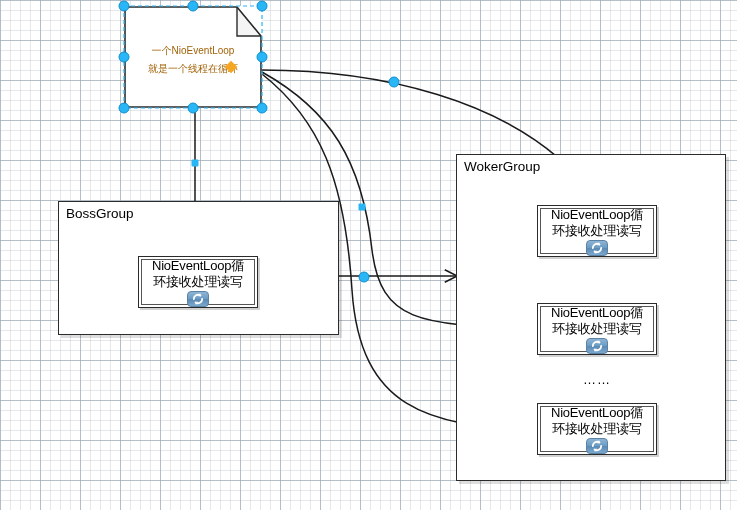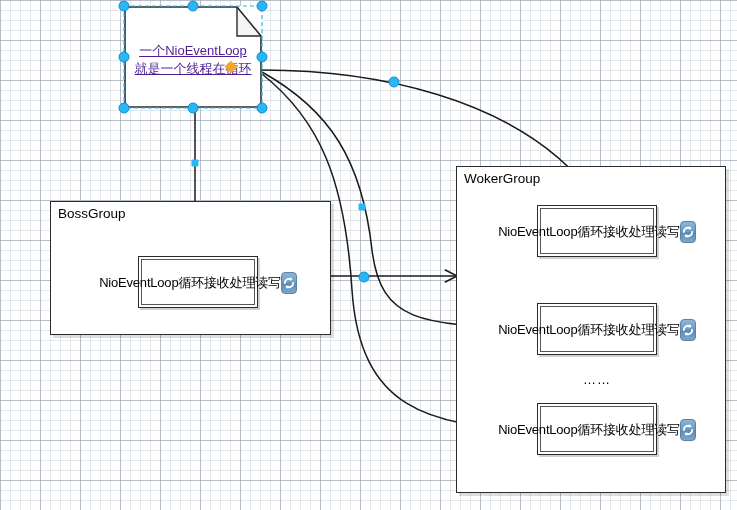--- a/index.html
+++ b/index.html
@@ -36,21 +36,21 @@
   .group-box{
     z-index:3;
     box-shadow:3px 3px 0 rgba(0,0,0,0.13);
   }
   .group-title{
     position:absolute;left:7px;top:4px;
     font-size:13.5px;color:#000;white-space:nowrap;
   }
   .node{
     z-index:6;
-    display:flex;align-items:center;justify-content:center;
+    display:flex;flex-direction:column;align-items:center;justify-content:center;
     padding:3px 2px 2px;
   }
   .node .inner{
     position:absolute;left:2px;top:2px;right:2px;bottom:2px;
     border:1px solid #555;pointer-events:none;
   }
   .node-text{
     position:relative;z-index:2;
     font-size:13px;line-height:16px;color:#000;text-align:center;
     letter-spacing:-0.2px;white-space:nowrap;
@@ -64,23 +64,22 @@
     display:flex;align-items:center;justify-content:center;
   }
   .top-note{
     position:absolute;
     background:#ffffff;
     box-sizing:border-box;
     z-index:6;
   }
   .top-note .t-text{
     position:absolute;left:0;right:0;top:40px;
-    text-align:center;font-size:13px;line-height:18px;color:#4c1d95;
+    text-align:center;font-size:10px;line-height:18px;color:#a16207;
     white-space:nowrap;
-    text-decoration:underline;
   }
   .ellipsis{
     position:absolute;z-index:6;
     font-size:13px;color:#000;letter-spacing:1px;
   }
   .handle{position:absolute;z-index:50;}
   .h-dot{
     width:9px;height:9px;border-radius:50%;
     background:#29b6f6;border:1px solid #0f8fd0;
     transform:translate(-50%,-50%);
@@ -111,38 +110,38 @@
 
     <path d="M262,70 C360,70 520,92 597,200" fill="none" stroke="#1a1a1a" stroke-width="1.5" marker-end="url(#arrowOpen)"></path>
 
     <path d="M262,72 C330,110 362,160 372,250 C381,322 420,325 530,328" fill="none" stroke="#1a1a1a" stroke-width="1.5" marker-end="url(#arrowOpen)"></path>
 
     <path d="M262,74 C320,120 345,180 352,290 C360,410 430,425 530,430" fill="none" stroke="#1a1a1a" stroke-width="1.5" marker-end="url(#arrowOpen)"></path>
 
     <path d="M258,276 L456,276" fill="none" stroke="#1a1a1a" stroke-width="1.5" marker-end="url(#arrowOpen)"></path>
   </svg>
 
-  <div class="shape group-box" style="left:50px;top:201px;width:281px;height:134px;">
+  <div class="shape group-box" style="left:58px;top:201px;width:281px;height:134px;">
     <span class="group-title">BossGroup</span>
   </div>
 
   <div class="shape node" style="left:138px;top:256px;width:120px;height:52px;">
     <span class="inner"></span>
     <span class="node-text">NioEventLoop循</span>
     <span class="node-text">环接收处理读写</span>
     <span class="loop-icon">
       <svg width="14" height="14" viewBox="0 0 16 16">
         <path d="M3.2,8 a4.8,4.8 0 0 1 7.6,-3.9 M12.8,8 a4.8,4.8 0 0 1 -7.6,3.9" fill="none" stroke="#ffffff" stroke-width="2.1" stroke-linecap="round"></path>
         <path d="M10.3,1.2 L11.6,4.6 L8.1,4.9 Z" fill="#ffffff"></path>
         <path d="M5.7,14.8 L4.4,11.4 L7.9,11.1 Z" fill="#ffffff"></path>
       </svg>
     </span>
   </div>
 
-  <div class="shape group-box" style="left:456px;top:166px;width:270px;height:327px;">
+  <div class="shape group-box" style="left:456px;top:154px;width:270px;height:327px;">
     <span class="group-title">WokerGroup</span>
   </div>
 
   <div class="shape node" style="left:537px;top:205px;width:120px;height:52px;">
     <span class="inner"></span>
     <span class="node-text">NioEventLoop循</span>
     <span class="node-text">环接收处理读写</span>
     <span class="loop-icon">
       <svg width="14" height="14" viewBox="0 0 16 16">
         <path d="M3.2,8 a4.8,4.8 0 0 1 7.6,-3.9 M12.8,8 a4.8,4.8 0 0 1 -7.6,3.9" fill="none" stroke="#ffffff" stroke-width="2.1" stroke-linecap="round"></path>

